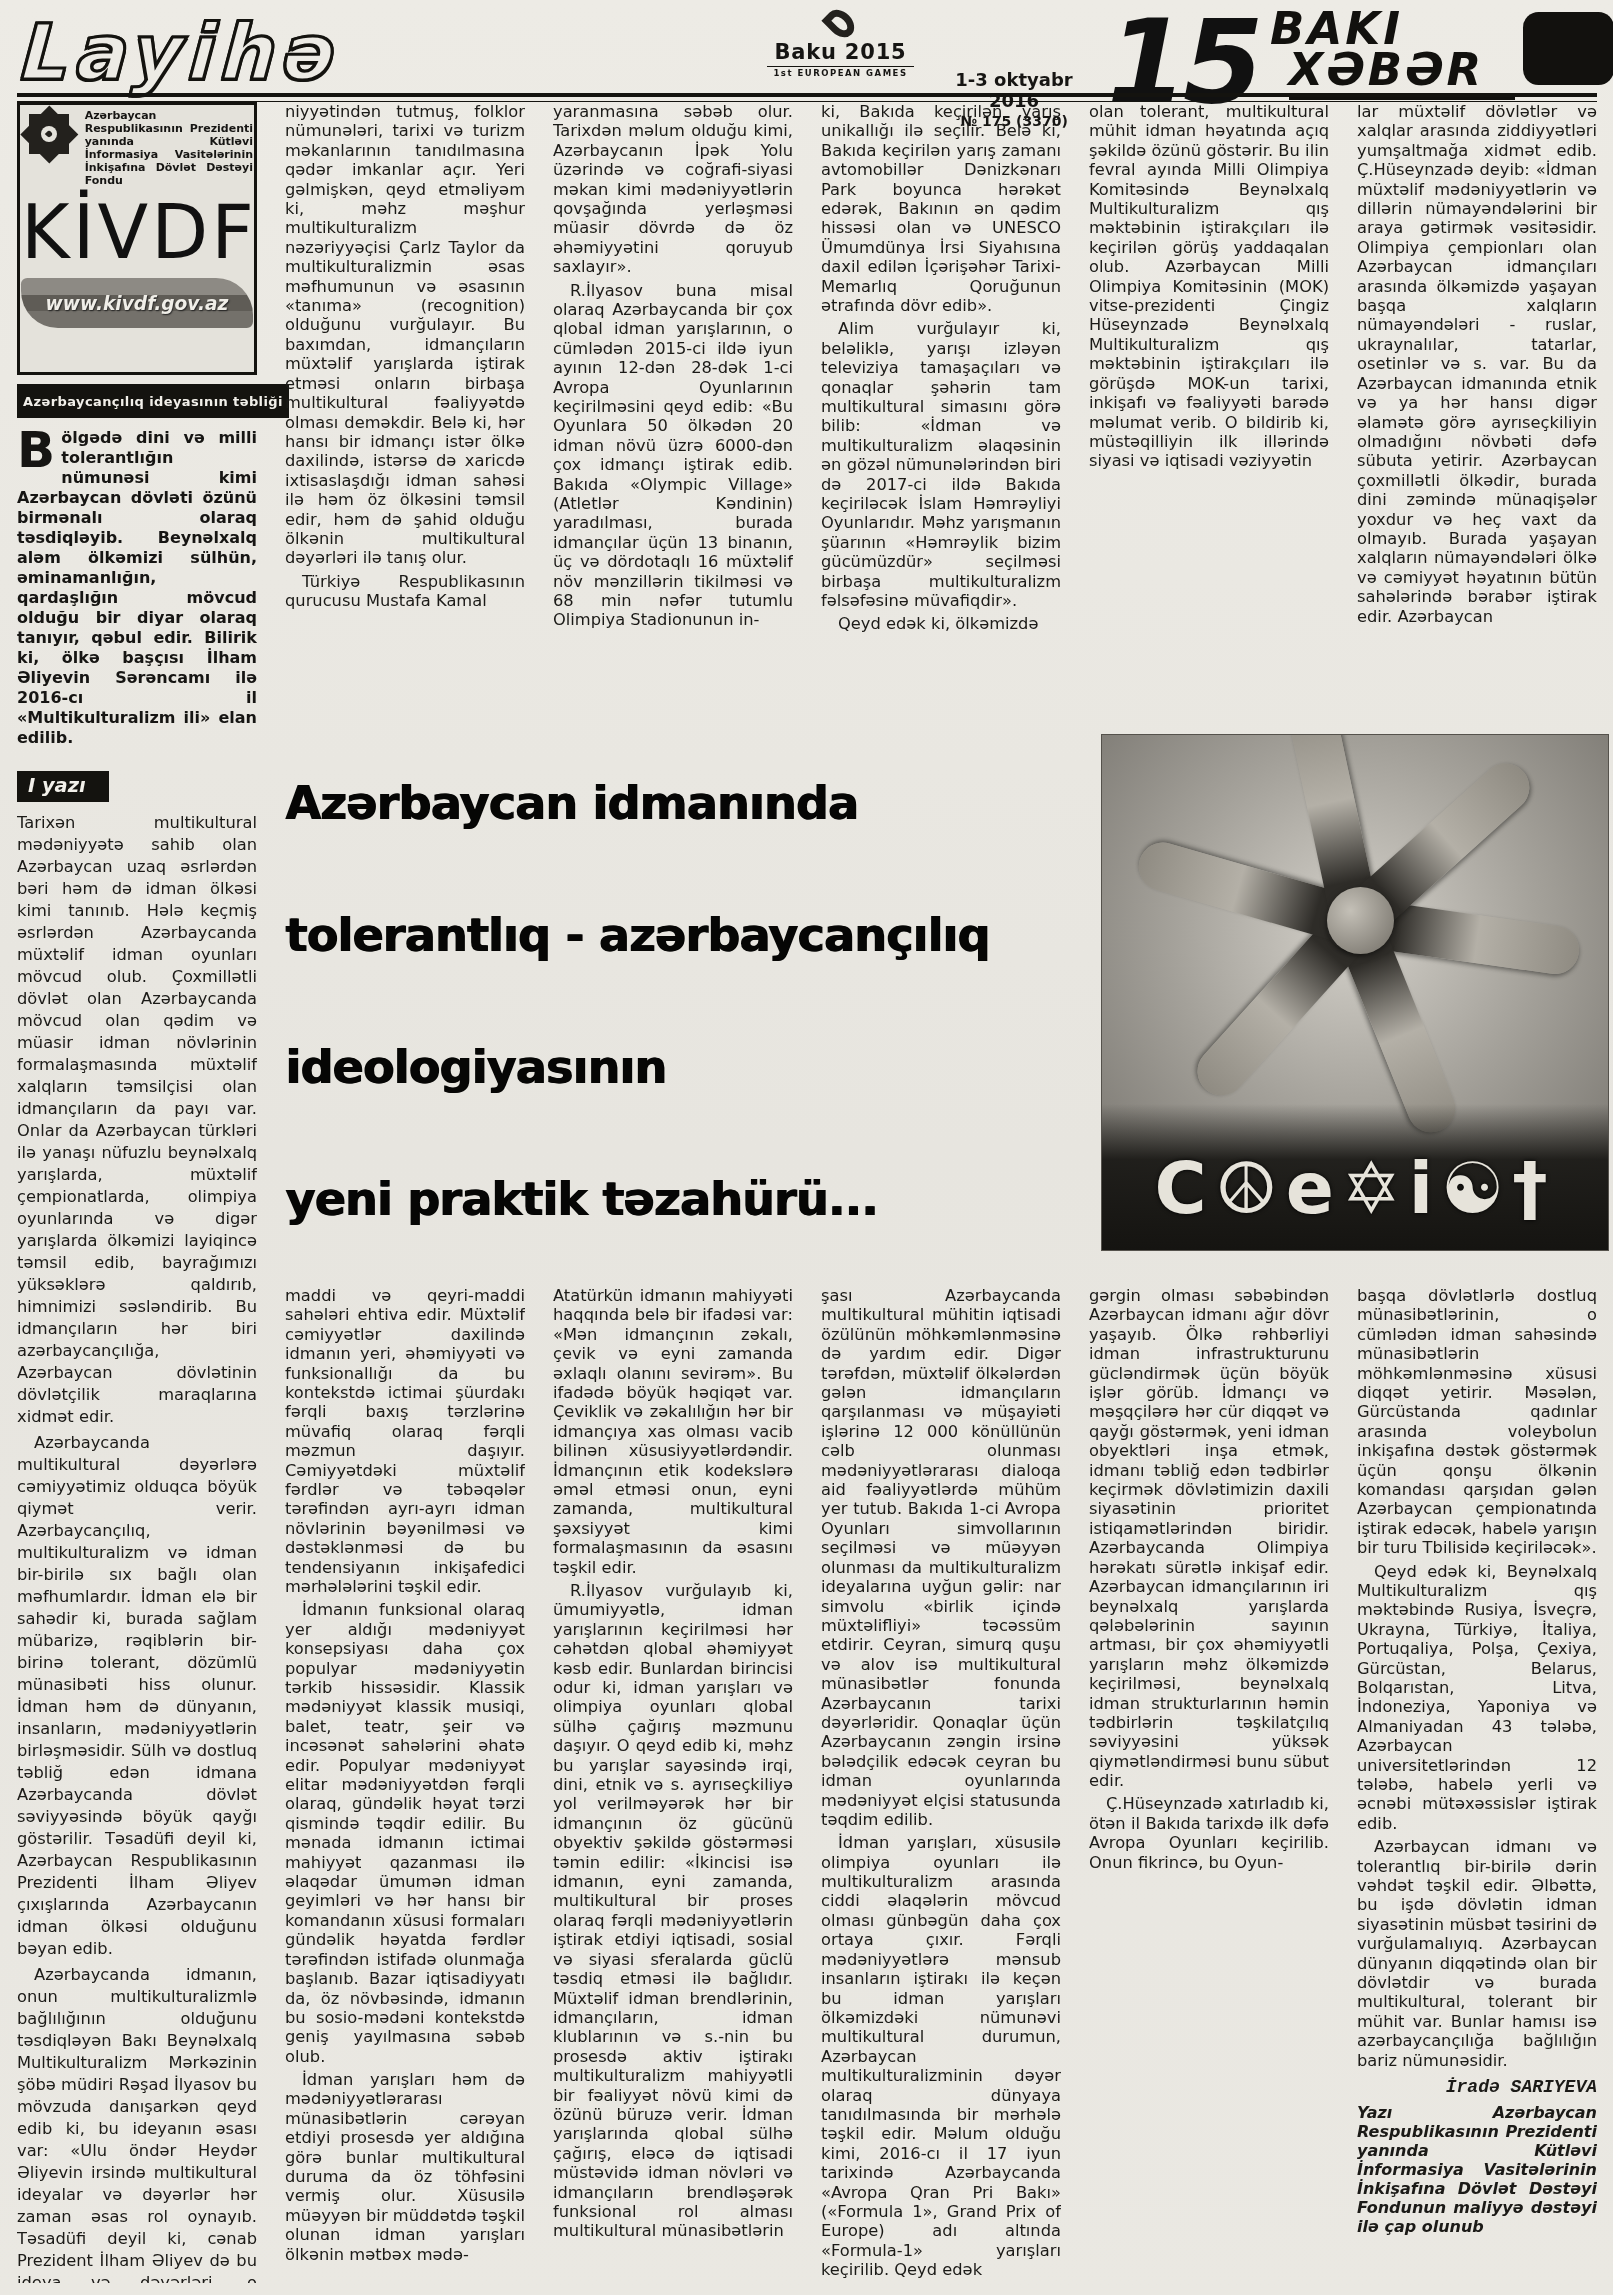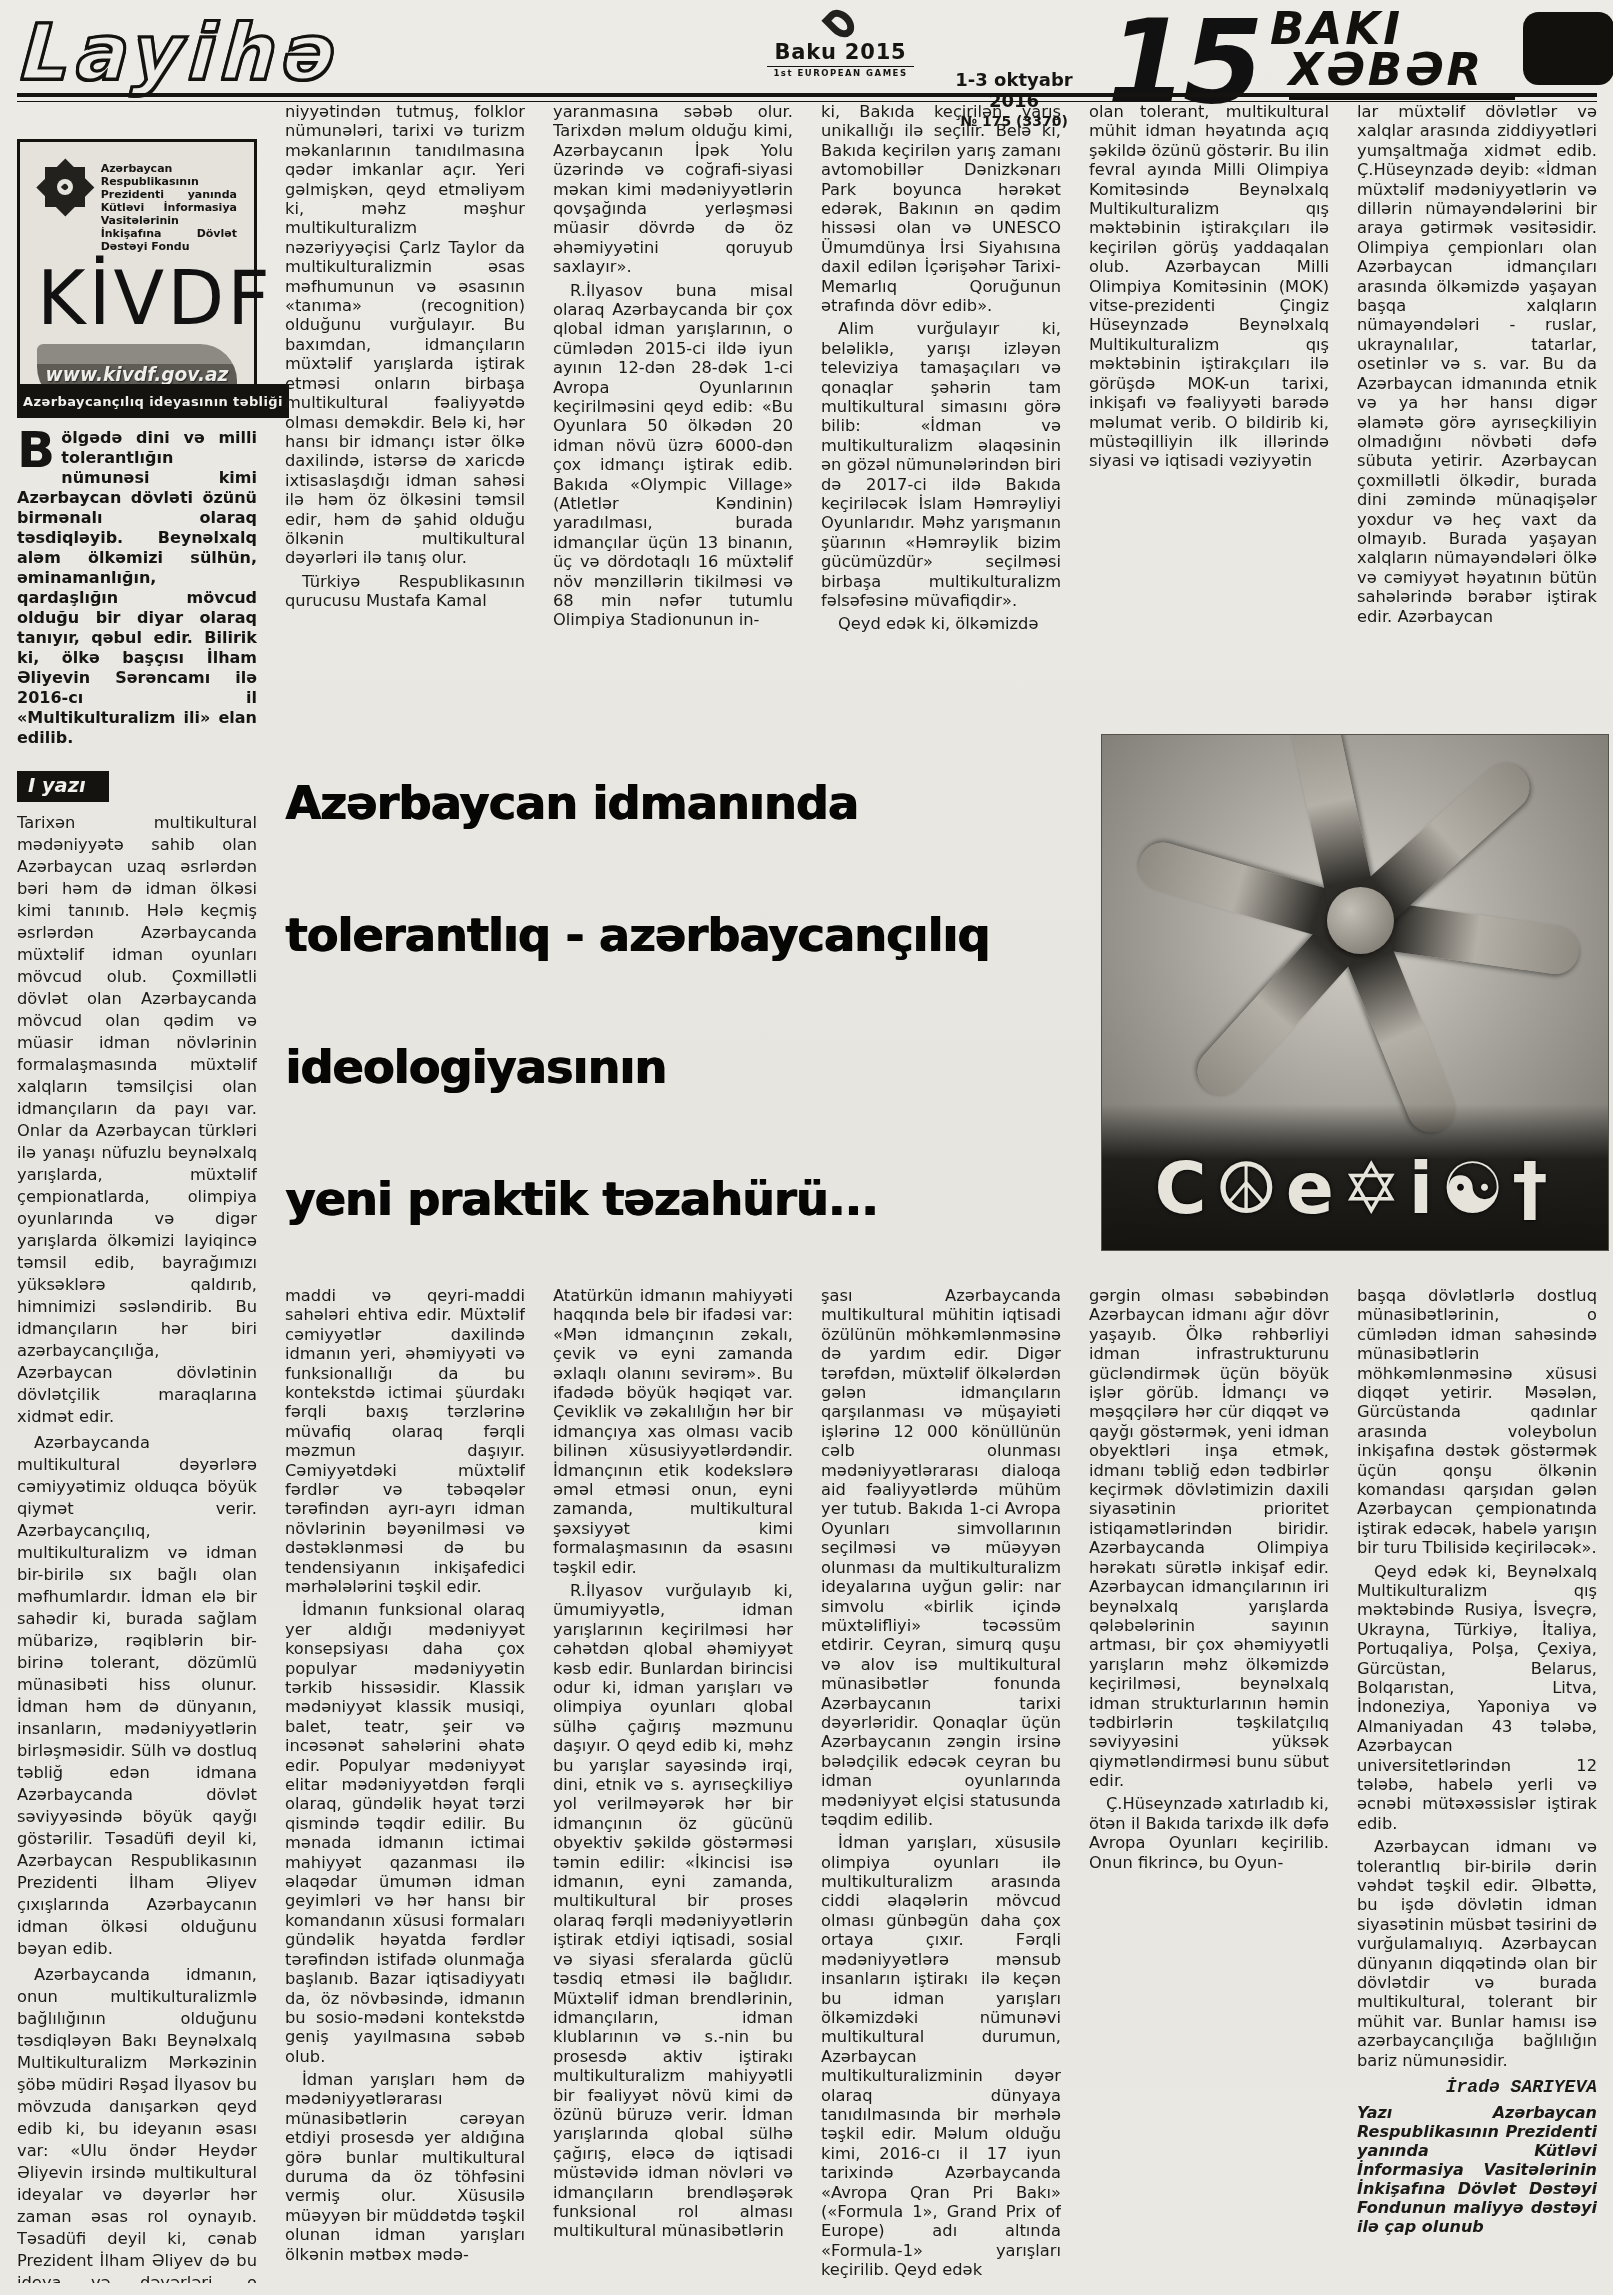--- a/index.html
+++ b/index.html
@@ -42,32 +42,32 @@
   .x1{left:17px;} .x2{left:285px;} .x3{left:553px;} .x4{left:821px;} .x5{left:1089px;} .x6{left:1357px;}
   .bcol { position:absolute; width:240px; font-size:16.3px; line-height:19.4px;
           text-align:justify; overflow:hidden; color:#1b1a17; }
   .band-top { top:102px; height:632px; }
   .band-bot { top:1286px; height:998px; }
   .para { margin:0 0 3.9px; text-indent:17px; }
   .para:first-child { text-indent:0; }
 
   
   .kivdf { position:absolute; left:17px; top:102px; width:240px; height:273px;
-           border:3.1px solid #14130f; background:#e4e2db; padding:17px;margin-top:37px; }
+           border:3.1px solid #14130f; background:#e4e2db; padding:1px; }
   .kivdf-toprow { display:flex; gap:7.7px; align-items:flex-start; }
   .star8 { position:relative; width:56px; height:56px; flex:0 0 56px; }
   .star8:before,.star8:after { content:""; position:absolute; inset:7.7px; background:#23211d; }
   .star8:after { transform:rotate(45deg); }
   .star8 .core { position:absolute; inset:20px; background:#e4e2db; border-radius:50%; z-index:2; }
   .star8 .dot { position:absolute; inset:25px; background:#23211d; border-radius:0 50% 50% 50%;
                 transform:rotate(-45deg); z-index:3; }
   .org-text { font-size:11px; font-weight:bold; line-height:13px; text-align:justify; padding-top:3.1px; }
   .kivdf-word { font-size:74px; font-weight:normal; letter-spacing:3.1px; text-align:right;
                 line-height:91px; color:#111; }
-  .kivdf-wave { position:relative; height:60px; border-radius:6.2px 37px 6.2px 37px; overflow:hidden;
+  .kivdf-wave { position:relative; height:50px; border-radius:6.2px 37px 6.2px 37px; overflow:hidden;
                 background:linear-gradient(180deg,#8d8a84 0 33%,#5f5c56 33% 66%,#74716b 66% 100%); }
   .kivdf-site { position:absolute; inset:0; display:flex; align-items:center; justify-content:center;
                 color:#f0eee8; font-weight:bold; font-style:italic; font-size:18.6px;
                 text-shadow:0.8px 0.8px 1.5px #222; }
   .title-bar { position:absolute; left:17px; top:384px; width:272px; height:34px; background:#14130f;
                color:#f2f0ea; font-weight:bold; font-size:13px; display:flex; align-items:center;
                justify-content:center; letter-spacing:0.4px; }
   .intro { position:absolute; left:17px; top:428px; width:240px; height:338px; overflow:hidden;
            font-weight:bold; font-size:16px; line-height:20px; text-align:justify; }
   .dropcap { float:left; font-size:50px; line-height:40px; font-weight:bold; padding:1.5px 6.2px 0 0; }

